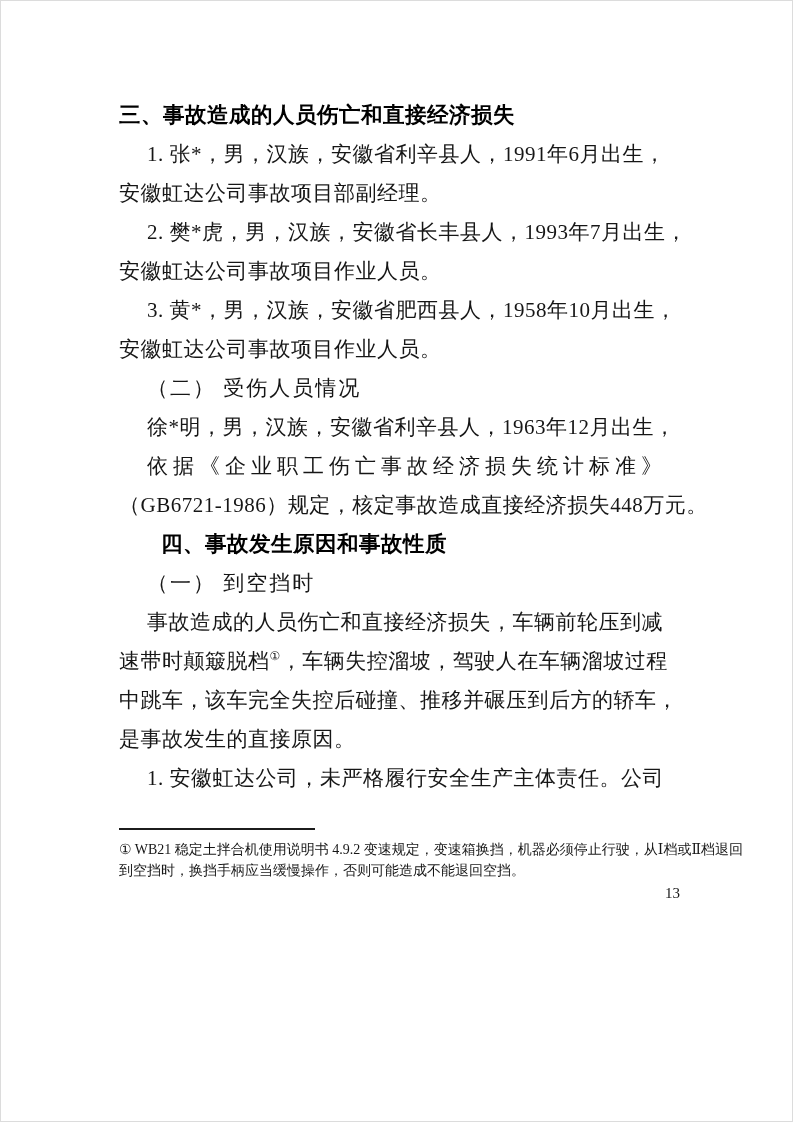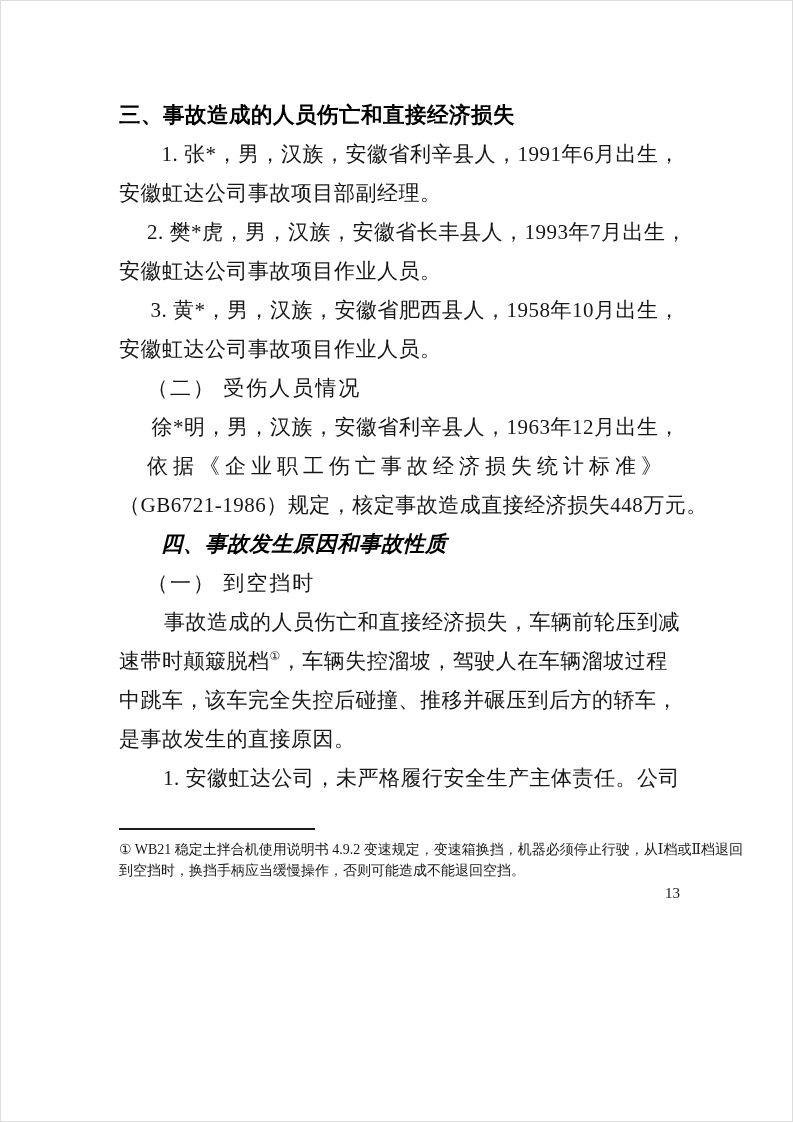--- a/index.html
+++ b/index.html
@@ -28,23 +28,23 @@
     white-space: nowrap;
     letter-spacing: 0.5px;
   }
   .h3title, .h4title {
     font-family: "Liberation Sans", "DejaVu Sans", sans-serif;
     font-weight: 700;
     font-size: 21.5px;
     color: #000000;
     letter-spacing: 0.5px;
   }
-  .h4title { text-indent: 42px; font-style: italic; }
+  .h4title { text-indent: 42px; }
   .sub   { text-indent: 28px; letter-spacing: 2px; }
-  .first { text-indent: 28px; text-align: right; }
+  .first { text-indent: 28px; }
   .cont  { text-indent: 0; }
   .spread { text-indent: 28px; letter-spacing: 5px; }
   .line sup {
     font-size: 12px;
     line-height: 0;
     vertical-align: super;
   }
   .fn-rule {
     width: 196px;
     height: 2px;

